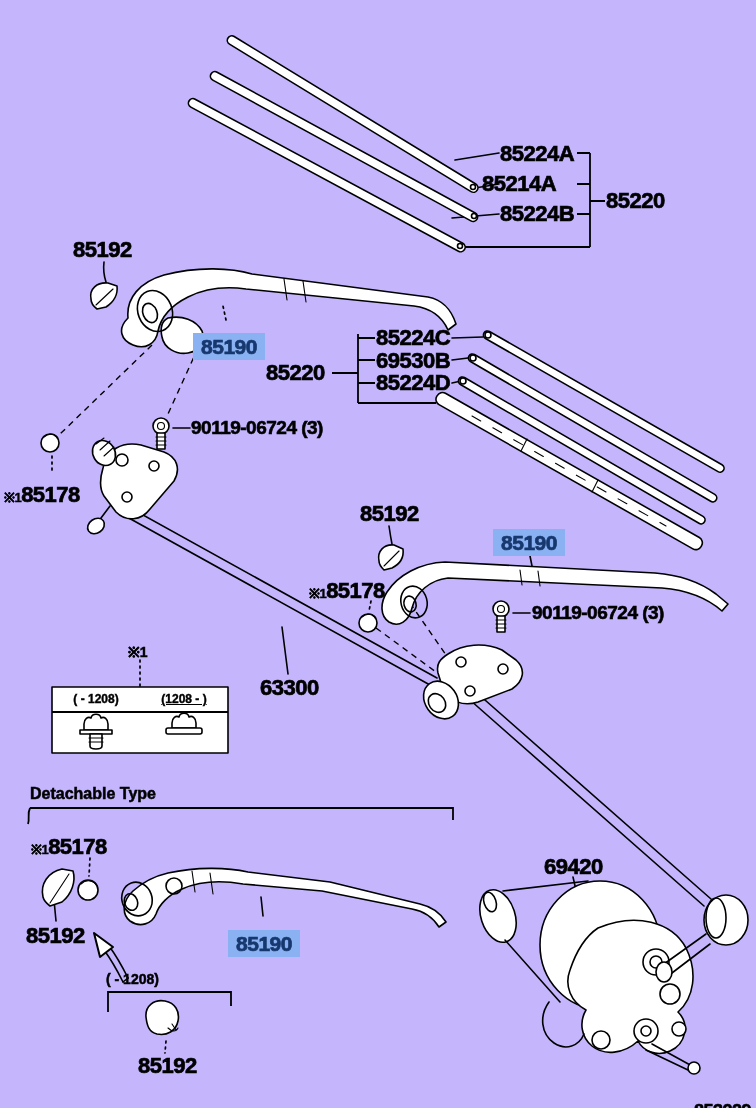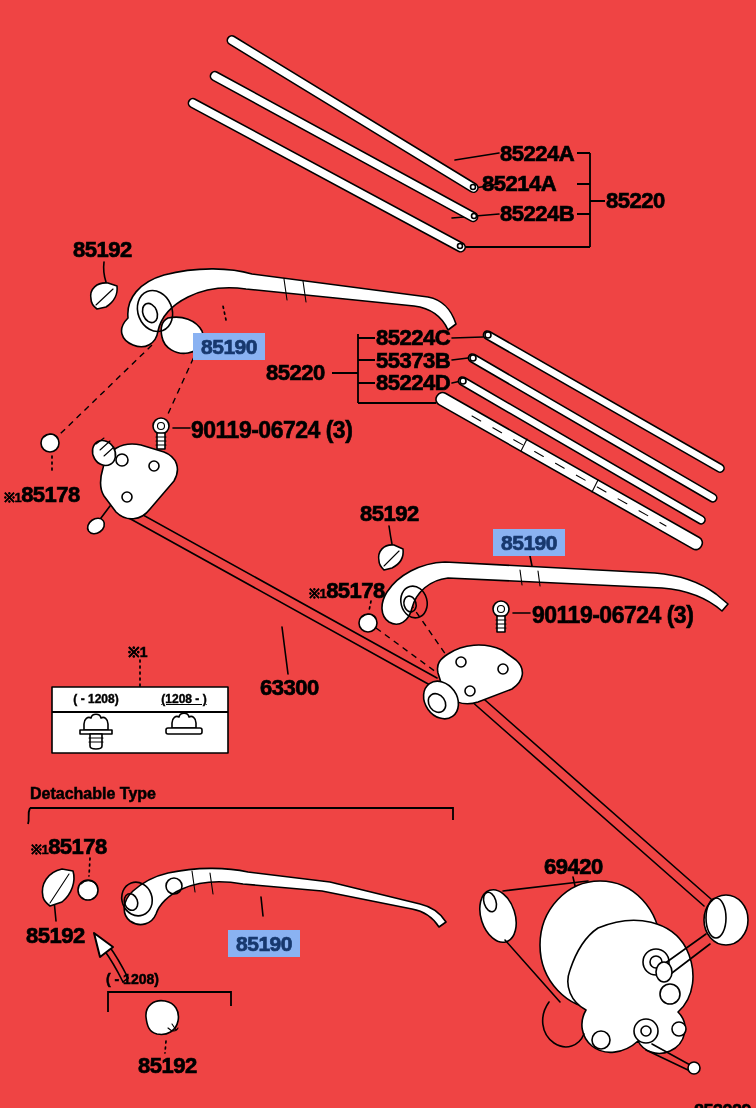--- a/index.html
+++ b/index.html
@@ -1,21 +1,21 @@
 <!DOCTYPE html>
 <html><head>
 <meta charset="utf-8">
 <style>
   html,body{margin:0;padding:0;background:#fff;}
-  .stage{position:relative;width:756px;height:1108px;background:#ef4444;overflow:hidden;
+  .stage{position:relative;width:756px;height:1108px;background:#c4b5fd;overflow:hidden;
          font-family:"Liberation Sans",sans-serif;}
   .stage svg{position:absolute;left:0;top:0;}
   .lbl{position:absolute;font:bold 22px/1.05 "Liberation Sans",sans-serif;color:#000;
        white-space:nowrap;letter-spacing:-0.5px;-webkit-text-stroke:0.7px #000;}
-  .lbl-mid{font-size:23px;-webkit-text-stroke:0.6px #000;}
+  .lbl-mid{font-size:19px;-webkit-text-stroke:0.6px #000;}
   .lbl-head{font-size:16px;-webkit-text-stroke:0.5px #000;letter-spacing:0;}
   .lbl-note{font-size:14px;-webkit-text-stroke:0.5px #000;}
   .lbl-cell{font-size:12px;-webkit-text-stroke:0.4px #000;width:86px;text-align:center;letter-spacing:0;}
   .lbl-range{font-size:14px;-webkit-text-stroke:0.5px #000;}
   .lbl-code{font-size:18px;margin-top:16px;-webkit-text-stroke:0.6px #000;}
   .pre{font-size:13px;-webkit-text-stroke:0.4px #000;}
   .hl{position:absolute;width:72px;height:27px;display:flex;align-items:center;justify-content:center;
       background:#8AB2F2;color:#17386E;font:bold 21px "Liberation Sans",sans-serif;
       -webkit-text-stroke:0.7px #17386E;letter-spacing:-0.5px;margin-top:12px;}
   
@@ -234,21 +234,21 @@
 
 <div class="lbl" style="left:500px;top:142px;">85224A</div>
 <div class="lbl" style="left:482px;top:172px;">85214A</div>
 <div class="lbl" style="left:500px;top:202px;">85224B</div>
 <div class="lbl" style="left:606px;top:189px;">85220</div>
 
 <div class="lbl" style="left:73px;top:238px;">85192</div>
 <div class="hl" style="left:193px;top:321px;">85190</div>
 
 <div class="lbl" style="left:376px;top:326px;">85224C</div>
-<div class="lbl" style="left:376px;top:349px;">55373B</div>
+<div class="lbl" style="left:376px;top:349px;">69530B</div>
 <div class="lbl" style="left:376px;top:371px;">85224D</div>
 <div class="lbl" style="left:266px;top:361px;">85220</div>
 
 <div class="lbl lbl-mid" style="left:191px;top:418px;">90119-06724 (3)</div>
 
 <div class="lbl" style="left:4px;top:483px;"><span class="pre">※1</span><span>85178</span></div>
 
 <div class="lbl" style="left:360px;top:502px;">85192</div>
 <div class="hl" style="left:493px;top:517px;">85190</div>
 

